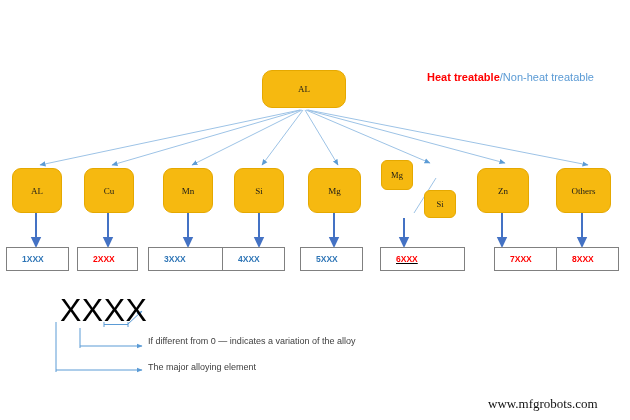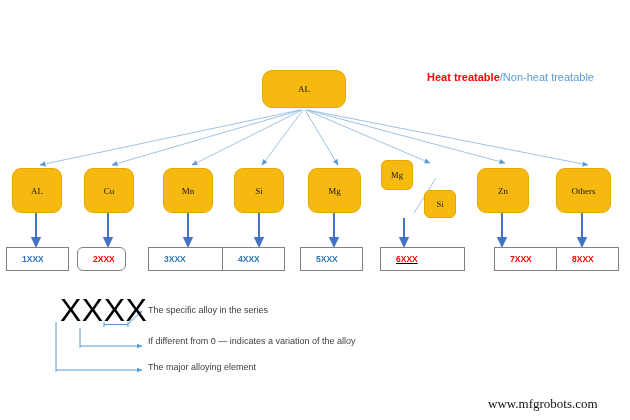--- a/index.html
+++ b/index.html
@@ -191,21 +191,21 @@
   <div class="elbox" style="left:477px; top:168px; width:52px; height:45px;">
     <span>Zn</span>
   </div>
   <div class="elbox" style="left:556px; top:168px; width:55px; height:45px;">
     <span>Others</span>
   </div>
 
   <div class="seriesbox" style="left:6px;   top:247px; width:63px;">
     <span class="s-blue">1XXX</span>
   </div>
-  <div class="seriesbox" style="left:77px;  top:247px; width:49px;border-radius:6px;">
+  <div class="seriesbox" style="left:77px;  top:247px; width:61px;">
     <span class="s-red">2XXX</span>
   </div>
   <div class="seriesbox" style="left:148px; top:247px; width:87px;">
     <span class="s-blue">3XXX</span>
   </div>
   <div class="seriesbox" style="left:222px; top:247px; width:63px;">
     <span class="s-blue">4XXX</span>
   </div>
   <div class="seriesbox" style="left:300px; top:247px; width:63px;">
     <span class="s-blue">5XXX</span>
@@ -215,19 +215,18 @@
   </div>
   <div class="seriesbox" style="left:494px; top:247px; width:63px;">
     <span class="s-red">7XXX</span>
   </div>
   <div class="seriesbox" style="left:556px; top:247px; width:63px;">
     <span class="s-red">8XXX</span>
   </div>
 
   <div id="xxxx">XXXX</div>
 
-  <div class="annot-label" id="annot-1">The specific alloy in the series</div>
   <div class="annot-label" id="annot-2">If different from 0 — indicates a variation of the alloy</div>
   <div class="annot-label" id="annot-3">The major alloying element</div>
 
   <div id="watermark">www.mfgrobots.com</div>
 
 </div>
 
 </body></html>

